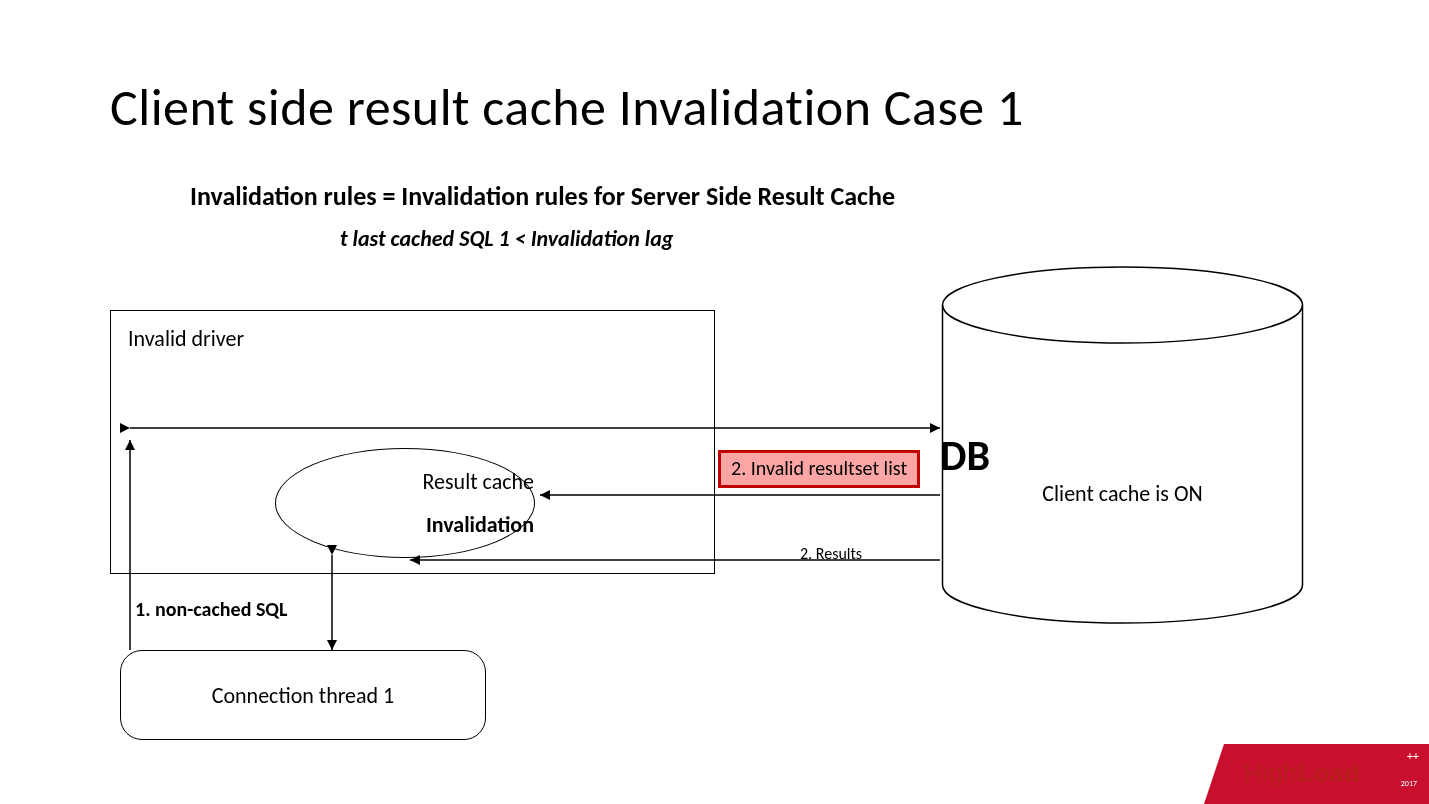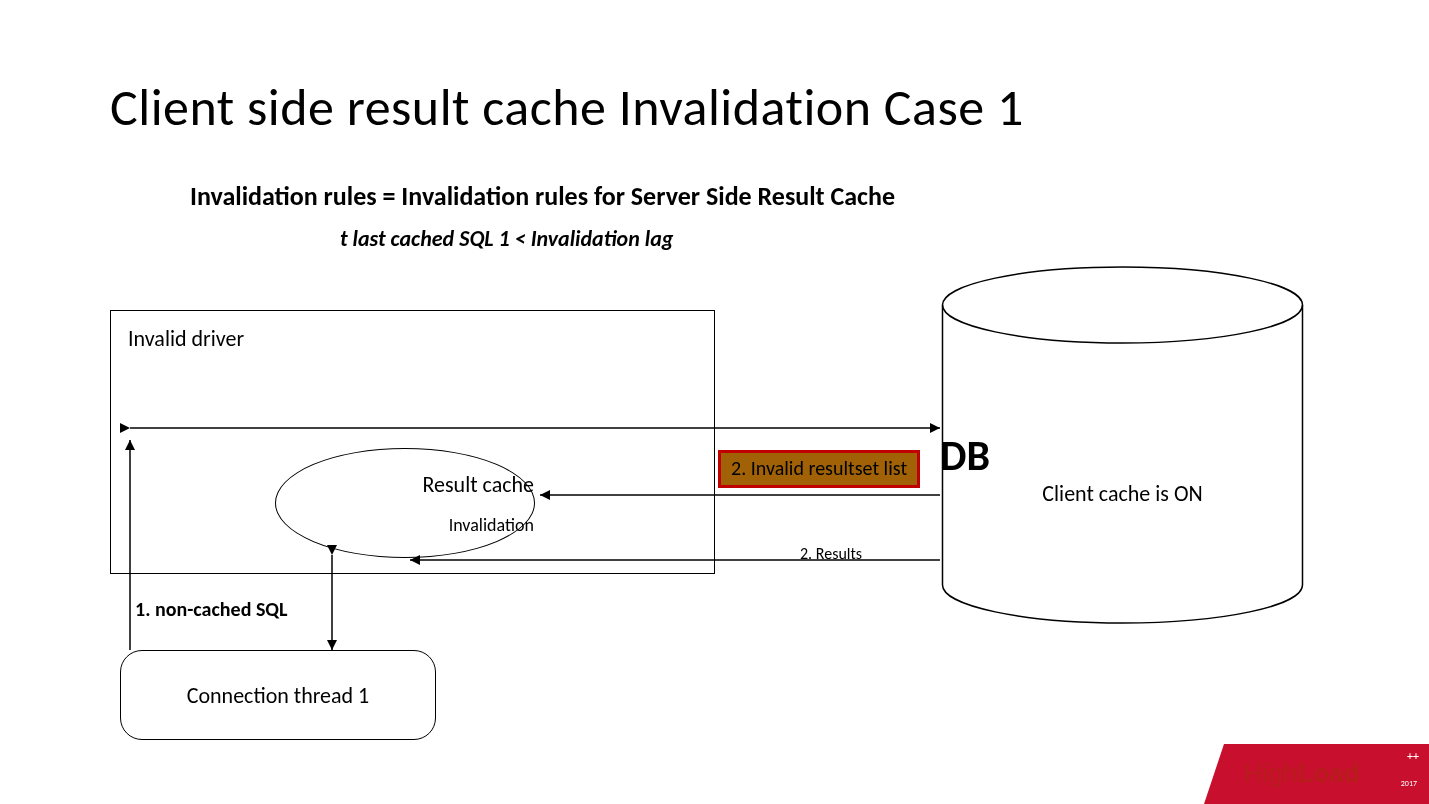--- a/index.html
+++ b/index.html
@@ -60,26 +60,26 @@
     height: 110px;
     border: 1.5px solid #000;
     border-radius: 50%;
     box-sizing: border-box;
     display: flex;
     flex-direction: column;
     align-items: flex-end;
     justify-content: center;
   }
   .result-cache-line1 { font-size: 22px; }
-  .result-cache-line2 { font-size: 18px; font-weight: 400; margin-top: 16px; }
+  .result-cache-line2 { font-size: 22px; font-weight: 700; margin-top: 16px; }
   .conn-thread-box {
     position: absolute;
     left: 120px;
     top: 650px;
-    width: 316px;
+    width: 366px;
     height: 90px;
     border: 1.5px solid #000;
     border-radius: 22px;
     box-sizing: border-box;
     display: flex;
     align-items: center;
     justify-content: center;
     font-size: 22px;
   }
   .db-cylinder {
@@ -106,21 +106,21 @@
     text-align: center;
     font-size: 22px;
   }
   .invalid-list-box {
     position: absolute;
     left: 718px;
     top: 450px;
     border: 3px solid #c00000;
     padding: 3px 10px 5px 10px;
     font-size: 20px;
-    background: #a16207;
+    background: #fca5a5;
   }
   .results-label {
     position: absolute;
     left: 800px;
     top: 544px;
     font-size: 16px;
   }
   .noncached-label {
     position: absolute;
     left: 135px;

